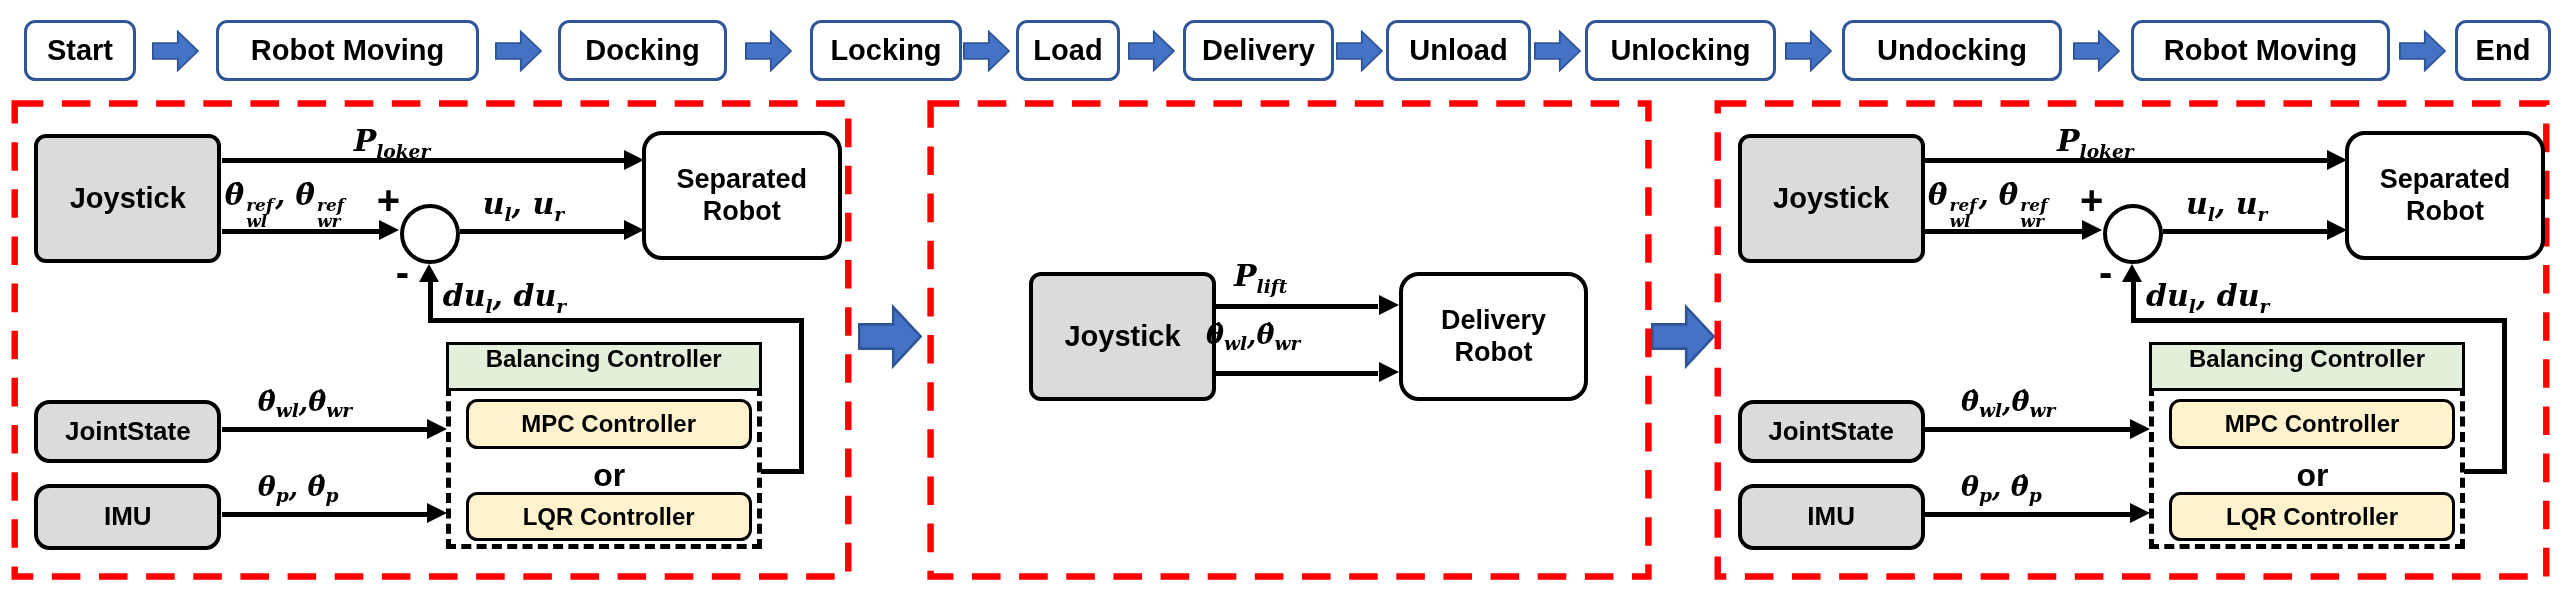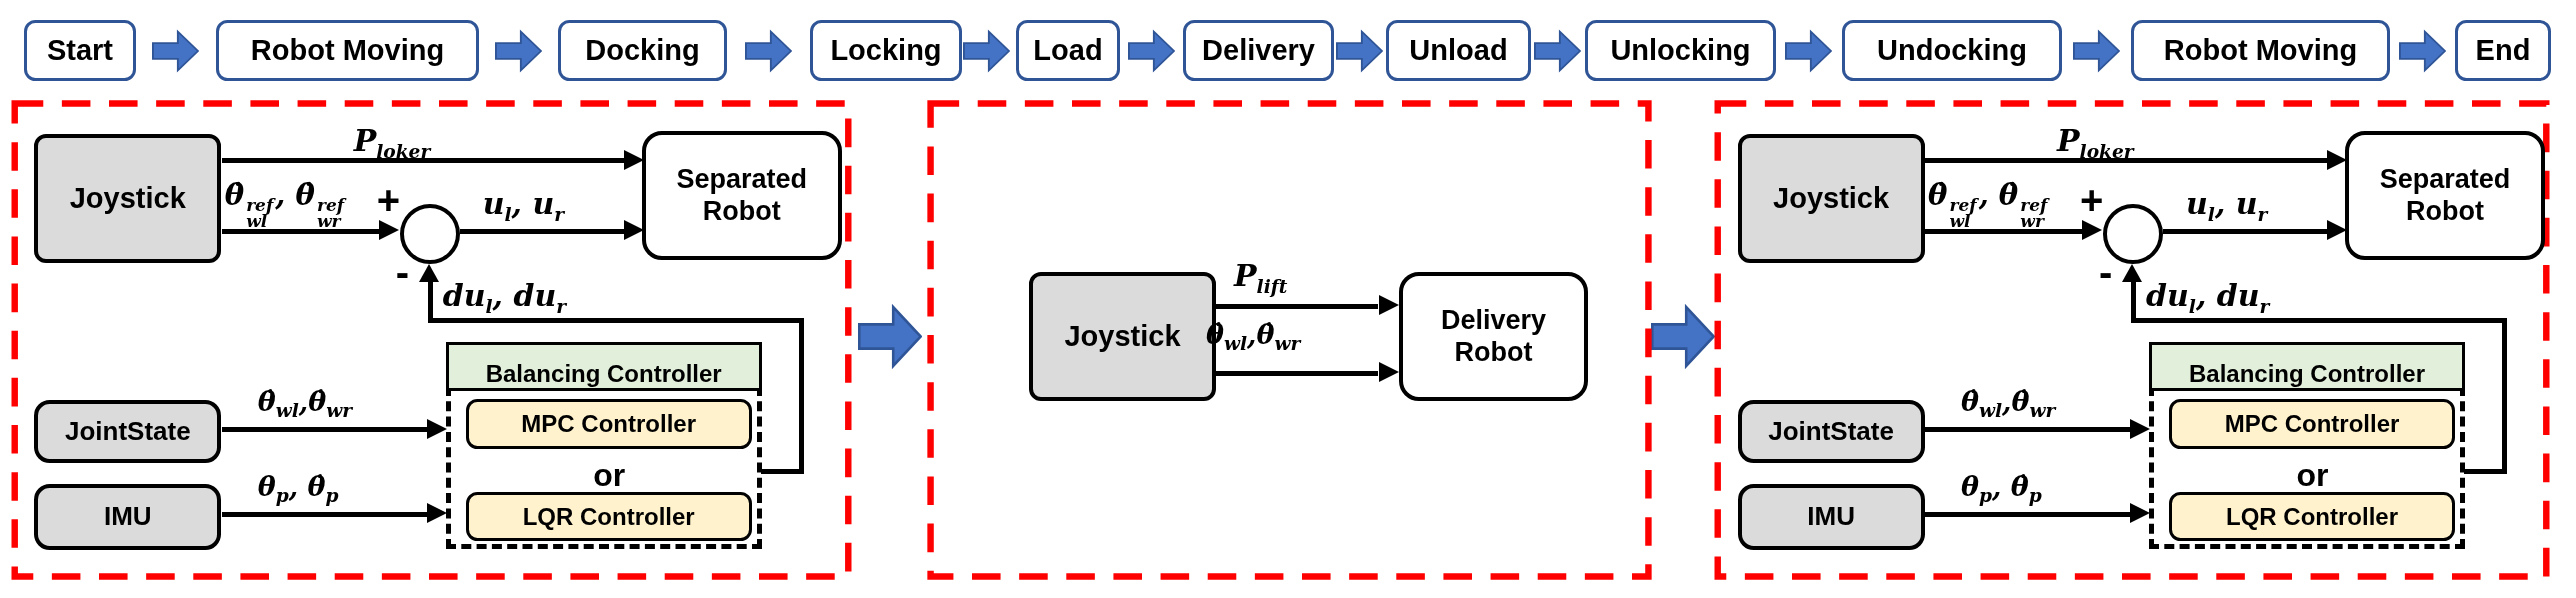--- a/index.html
+++ b/index.html
@@ -17,21 +17,21 @@
   
   .redrect{position:absolute;pointer-events:none;}
   .panel{position:absolute;}
 
   
   .box{position:absolute;box-sizing:border-box;display:flex;flex-direction:column;
        align-items:center;justify-content:center;border:4.3px solid #000;background:#fff;
        font-weight:bold;text-align:center;line-height:1.15;}
   .gray{background:#DBDBDB;border-radius:12px;}
   .white{border-radius:20px;}
-  .greenhdr{position:absolute;box-sizing:border-box;display:flex;align-items:flex-end;justify-content:center;
+  .greenhdr{position:absolute;box-sizing:border-box;display:flex;align-items:flex-start;justify-content:center;
             background:#E2EFDA;border:3.6px solid #000;font-weight:bold;font-size:24px;z-index:3;}
   .cream{position:absolute;box-sizing:border-box;display:flex;align-items:center;justify-content:center;
          background:#FFF2CC;border:3.6px solid #000;border-radius:11.4px;font-weight:bold;font-size:24px;z-index:3;}
   .dashedbox{position:absolute;box-sizing:border-box;border:5px dashed #000;background:transparent;z-index:2;}
   .orlbl{position:absolute;font-weight:bold;font-size:32px;text-align:center;z-index:3;}
 
   
   .hline{position:absolute;height:5px;background:#000;}
   .vline{position:absolute;width:5px;background:#000;}
   .ah-r{position:absolute;width:0;height:0;border-top:10.7px solid transparent;

